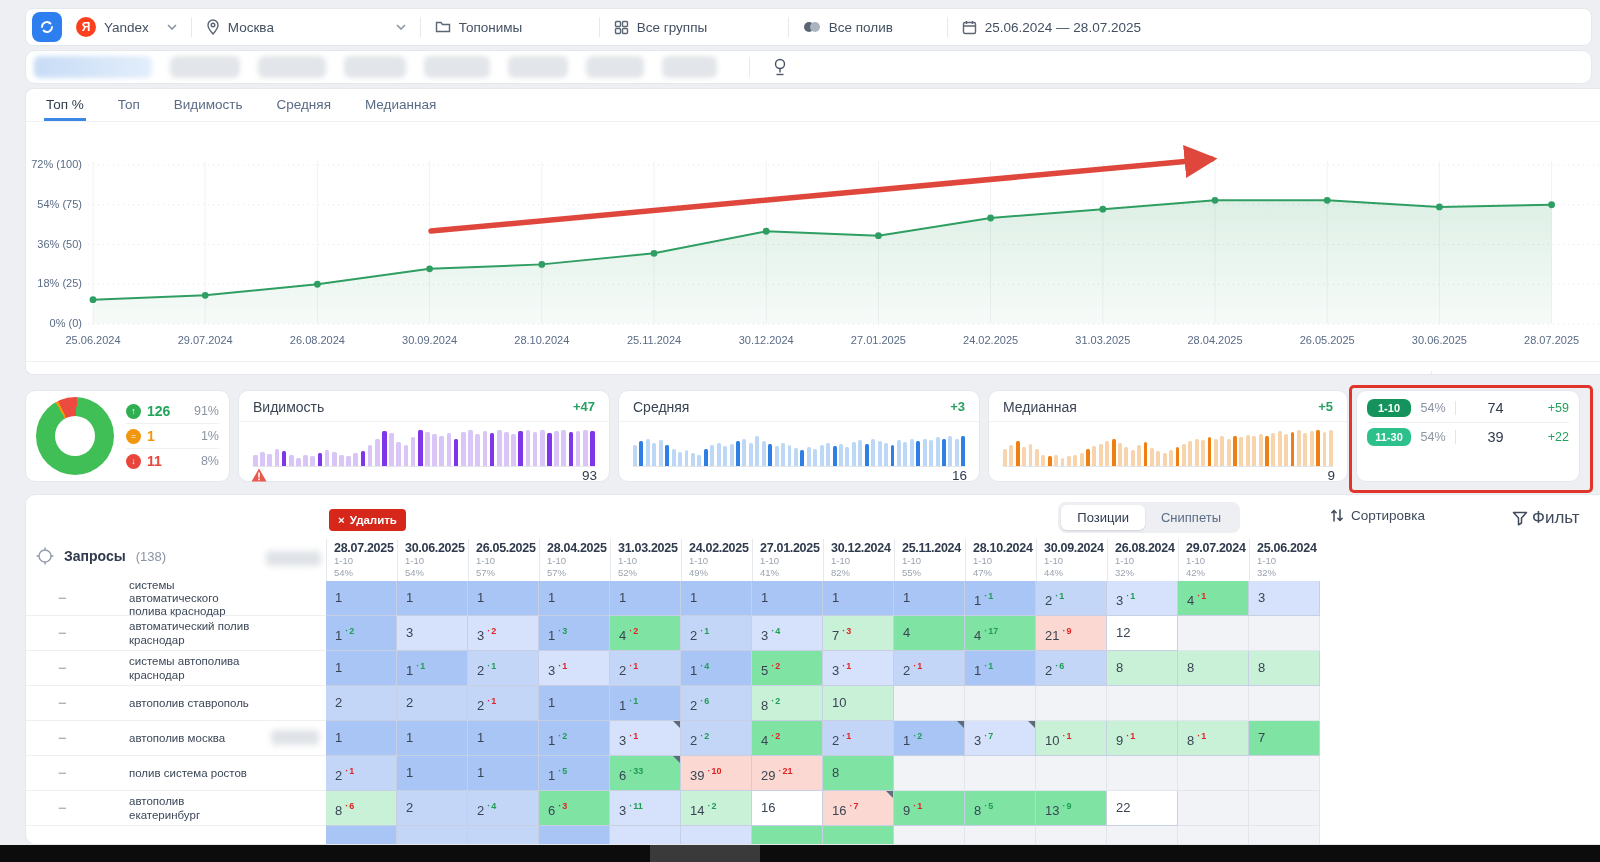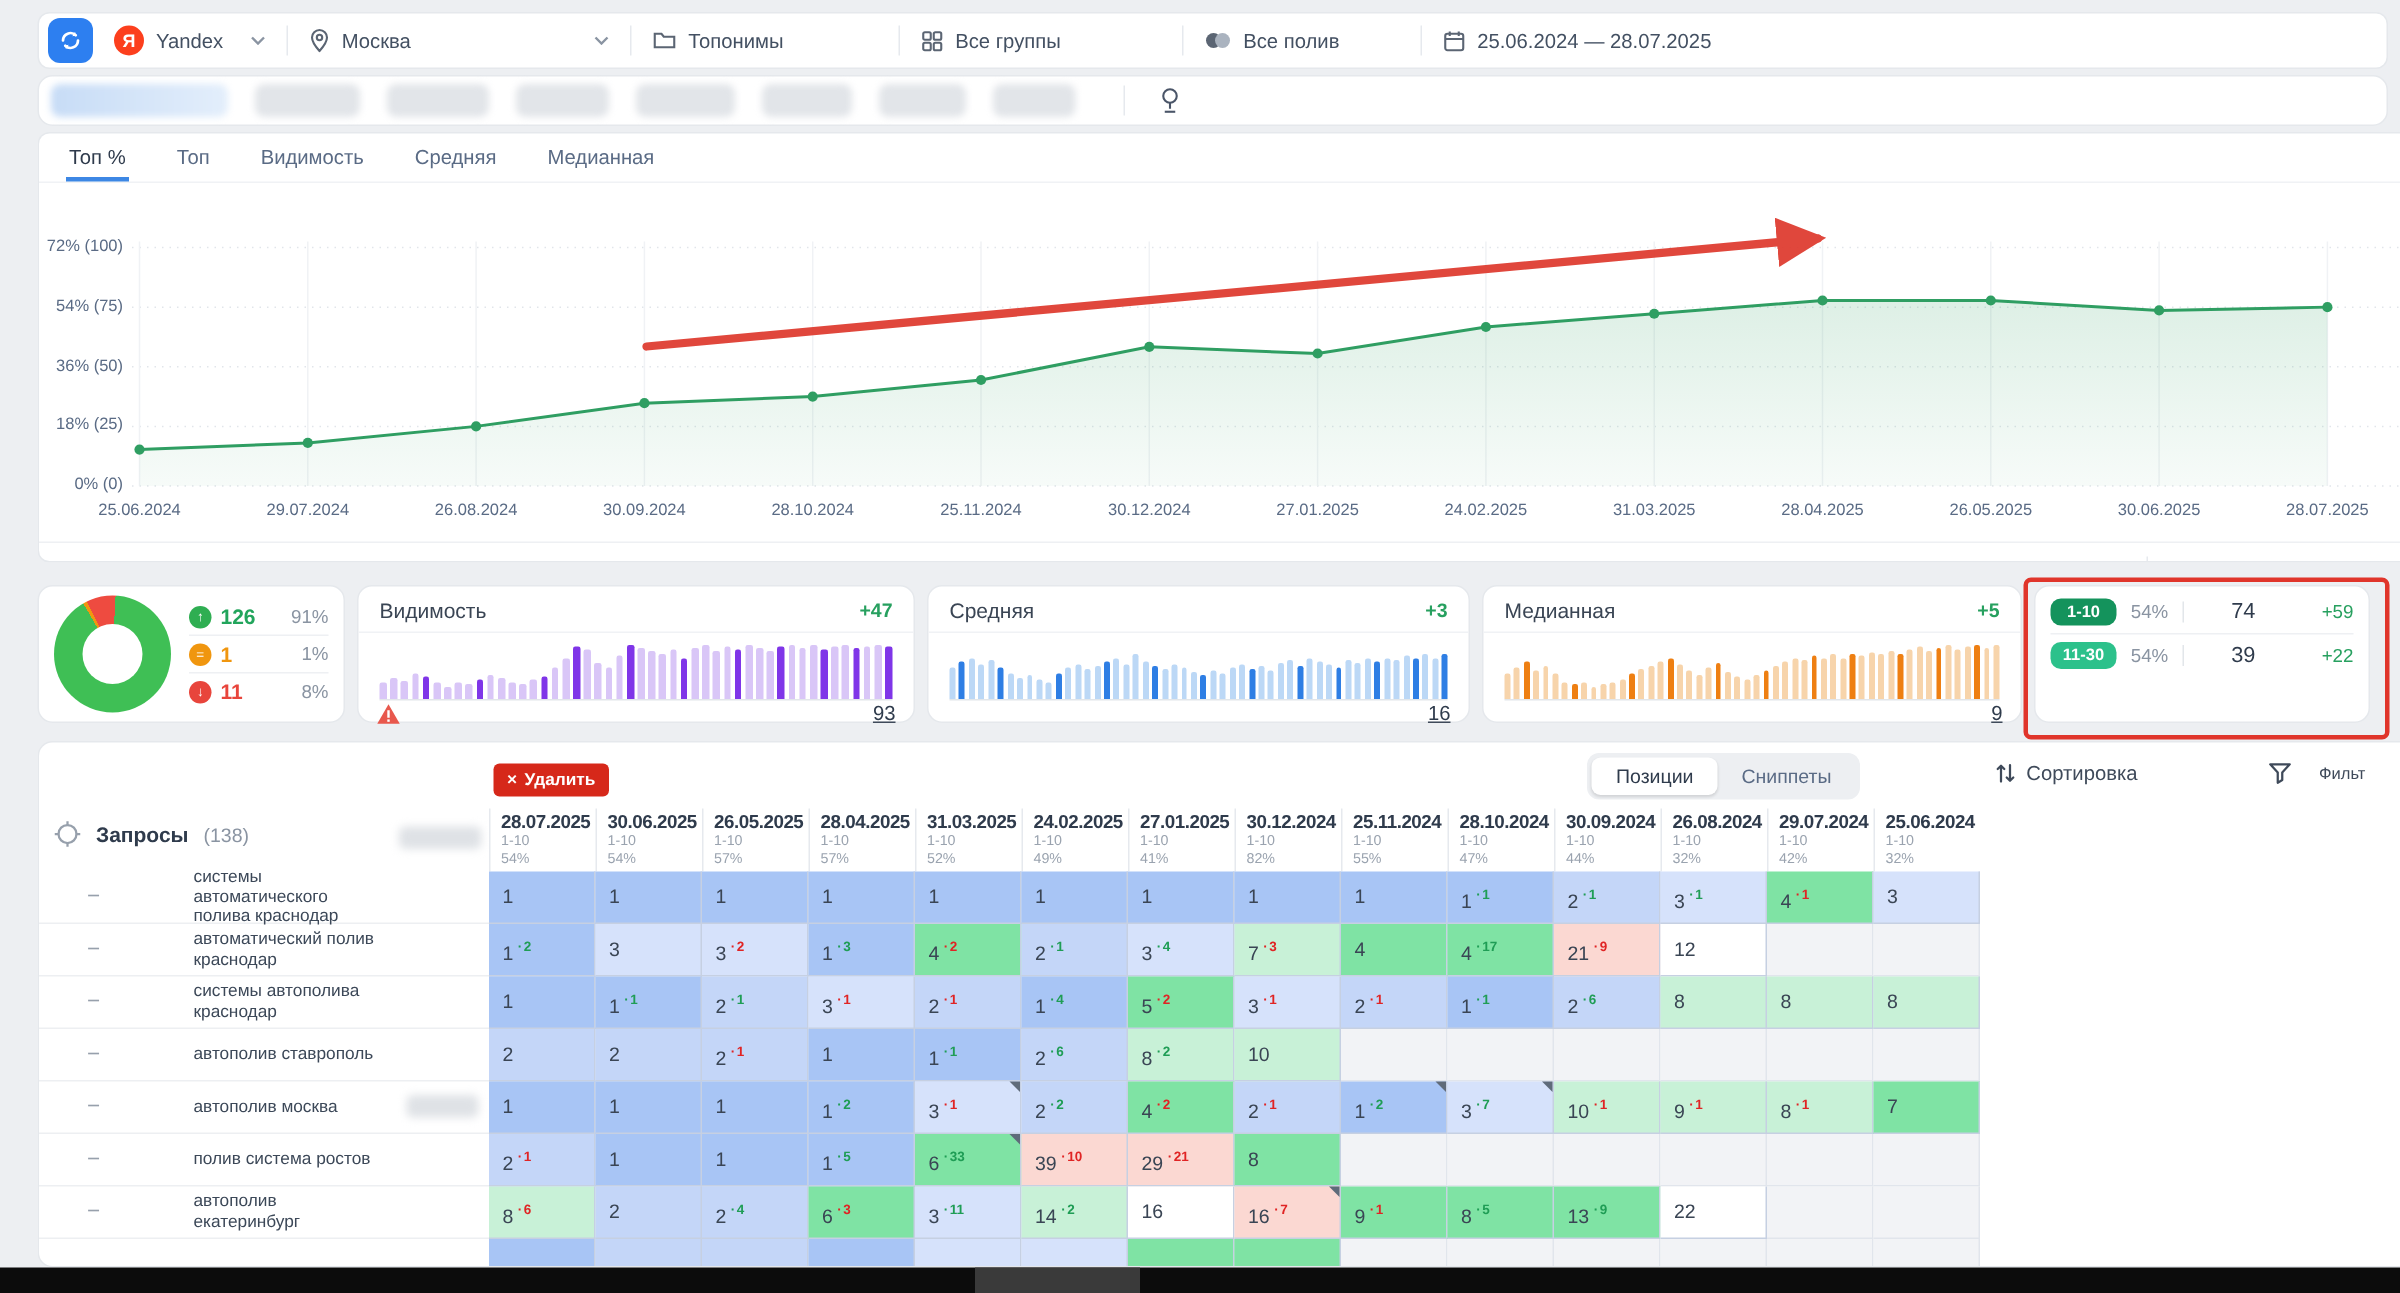--- a/index.html
+++ b/index.html
@@ -37,21 +37,21 @@
   .dstats{flex:1}
   .dstat{display:flex;align-items:center;gap:6px;padding:4px 0;border-bottom:1px solid #eef0f3;font-size:13px;}
   .dstat:last-child{border-bottom:none}
   .bub{width:15px;height:15px;border-radius:50%;color:#fff;font-size:9px;display:flex;align-items:center;justify-content:center;flex:0 0 auto;}
   .dval{font-weight:bold;font-size:14px;}
   .dpct{margin-left:auto;color:#8a94a2;font-size:12.5px;}
   .spark-card .title-row{display:flex;justify-content:space-between;padding:8px 14px 6px;border-bottom:1px solid #f0f2f5;font-size:14px;color:#3a4554;}
   .delta{color:#27a05f;font-size:13px;font-weight:bold;}
   .bars{display:flex;align-items:flex-end;gap:2.5px;height:40px;margin:4px 14px 0;border-bottom:1px solid #e2e6ea;}
   .bars i{flex:1;border-radius:1.5px 1.5px 0 0;min-height:3px;}
-  .card-bottom{display:flex;justify-content:space-between;align-items:flex-end;padding:1px 12px 0;text-decoration:underline;}
+  .card-bottom{display:flex;justify-content:space-between;align-items:flex-start;padding:1px 12px 0;}
   .big-val{font-size:13.5px;color:#2f3b4c;margin-left:auto;}
   #card-vis{left:238px;width:372px;}
   #card-avg{left:618px;width:362px;}
   #card-med{left:988px;width:360px;}
   #card-pos{left:1356px;width:224px;padding:3px 10px;}
   .pos-row{display:flex;align-items:center;height:28px;border-bottom:1px solid #eef0f3;font-size:12.5px;}
   .pos-row:last-child{border-bottom:none}
   .range-pill{color:#fff;font-weight:bold;font-size:11px;border-radius:7px;padding:3px 0;width:44px;text-align:center;}
   .pos-pct{color:#8a94a2;width:44px;text-align:center;}
   .pos-div{width:1px;height:14px;background:#e2e6ea;}
@@ -63,21 +63,21 @@
   #tcontrols{position:absolute;left:0;top:0;width:100%;height:44px;display:flex;align-items:center;padding:0 12px;box-sizing:border-box;gap:18px;}
   #searchbox{width:285px;height:30px;border:1px solid #dfe3e8;border-radius:8px;display:flex;align-items:center;padding:0 10px;gap:8px;background:#fff;}
   #searchbox input{border:none;outline:none;font-size:13px;color:#3f4a5a;width:100%;font-family:"Liberation Sans",sans-serif;}
   #searchbox input::placeholder{color:#9aa3af;}
   #del-btn{position:absolute;left:303px;top:14px;z-index:6;background:#d6281a;color:#fff;border:none;border-radius:4px;
     font-size:11.5px;font-weight:bold;padding:5px 9px;display:flex;gap:5px;align-items:center;cursor:pointer;font-family:"Liberation Sans",sans-serif;}
   #view-toggle{position:absolute;right:360px;top:7px;background:#edeff2;border-radius:8px;padding:3px;display:flex;}
   .seg{font-size:13px;padding:5px 16px;border-radius:6px;color:#5a6b85;cursor:pointer;}
   .seg.active{background:#fff;color:#2f3b4c;box-shadow:0 1px 2px rgba(0,0,0,.12);}
   #sort-btn{position:absolute;right:175px;top:13px;display:flex;gap:7px;align-items:center;font-size:13.5px;color:#3f4a5a;cursor:pointer;}
-  #filter-btn{position:absolute;right:8px;top:13px;width:80px;overflow:hidden;display:flex;gap:18px;align-items:center;font-size:11px;color:#3f4a5a;cursor:pointer;}
+  #filter-btn{position:absolute;right:8px;top:13px;width:80px;overflow:hidden;display:flex;gap:4px;align-items:center;font-size:17px;color:#3f4a5a;cursor:pointer;}
   #thead{position:absolute;left:0;top:44px;width:100%;height:42px;}
   #qhead{position:absolute;left:10px;top:8px;display:flex;align-items:center;gap:10px;}
   #qhead b{font-size:14px;color:#2f3b4c;}
   #qhead span{font-size:13px;color:#8a94a2;text-align:right;}
   .blurblob{position:absolute;background:#dfe2e6;filter:blur(3px);border-radius:4px;}
   #hcols{position:absolute;left:300px;top:0;display:flex;height:42px;}
   .hcol{width:71px;box-sizing:border-box;border-left:1px solid #e6e9ee;padding:2px 0 0 7px;}
   .hdate{font-size:12.5px;color:#2f3b4c;font-weight:bold;letter-spacing:-0.3px;}
   .hsub{font-size:9.5px;color:#9aa3af;line-height:1.25;}
   #trows{position:absolute;left:0;top:86px;width:100%;}

